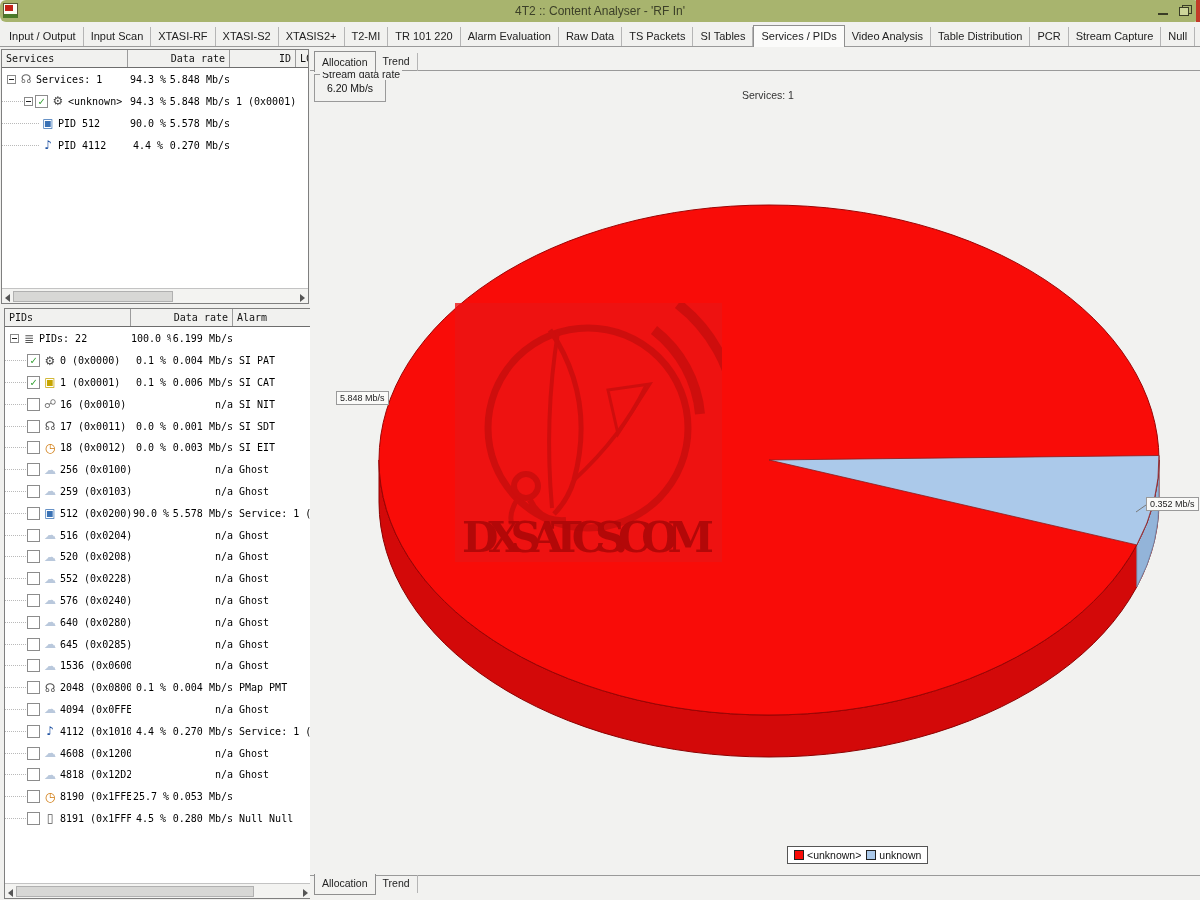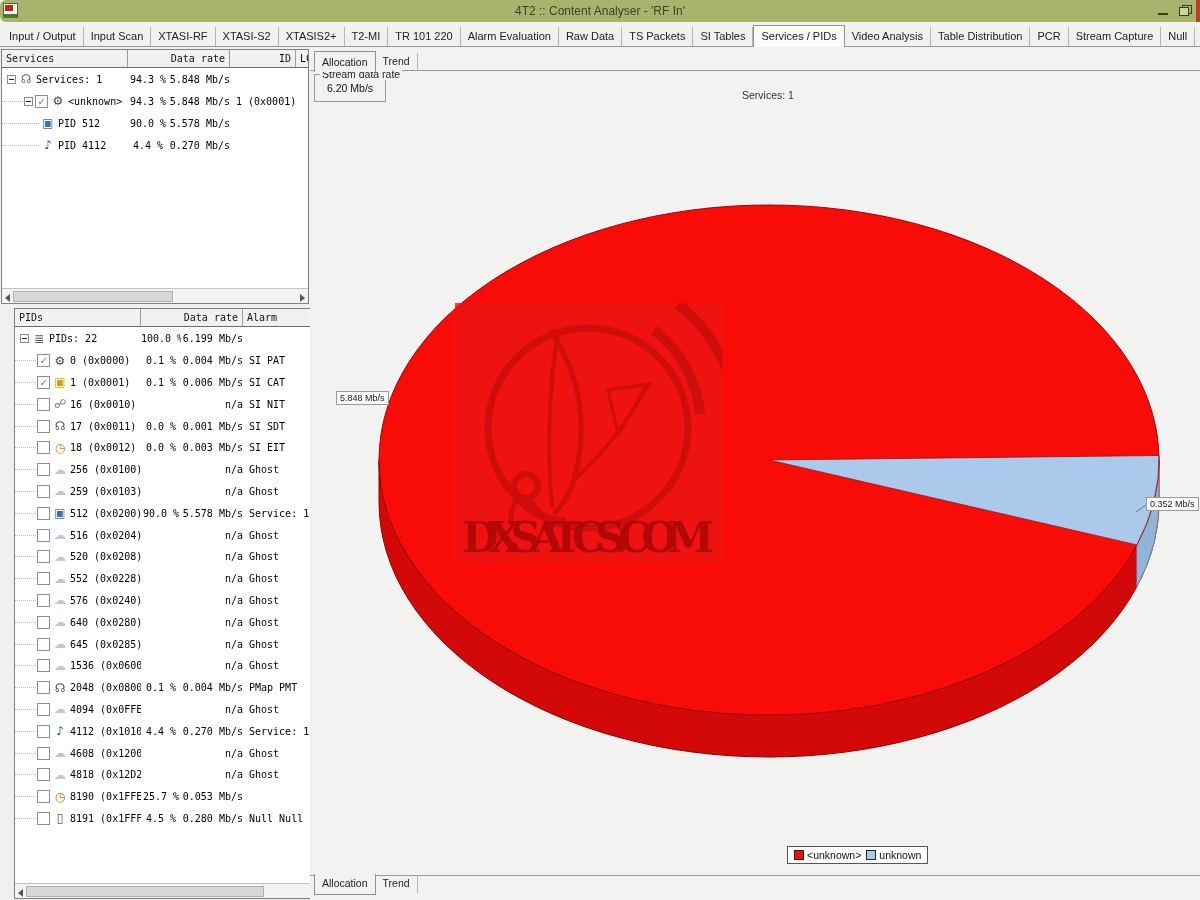--- a/index.html
+++ b/index.html
@@ -24,21 +24,21 @@
   .tabbar { position:absolute; left:0; top:22px; width:1200px; height:25px;
     background:#f1f1ef; border-bottom:1px solid #9a9a9a; display:flex; align-items:flex-end; padding-left:2px; }
   .tab { height:19px; line-height:18px; padding:0 7px; font-size:11px; color:#222;
     border-right:1px solid #b5b5b5; white-space:nowrap;text-align:right; }
   .tab.selected { background:#fbfbfa; border:1px solid #8f8f8f; border-bottom:none; height:22px;
     line-height:21px; margin-bottom:-1px; z-index:2; }
 
   
   .panel { position:absolute; background:#fff; border:1px solid #7f7f7f; overflow:hidden; }
   .panel.services { left:1px; top:49px; width:308px; height:255px; }
-  .panel.pids     { left:14px; top:308px; width:308px; height:591px; }
+  .panel.pids     { left:4px; top:308px; width:308px; height:591px; }
   .phead { display:flex; height:18px; background:#f1f1ef; border-bottom:1px solid #6d6d6d;
     font-family:"DejaVu Sans Mono", monospace; font-size:10px; color:#111; align-items:center; }
   .phead .hc { height:100%; line-height:17px; padding:0 4px; border-right:1px solid #9c9c9c; overflow:hidden; white-space:nowrap; }
   .hc.c-name { width:126px; }
   .hc.c-rate { width:102px; text-align:right; }
   .hc.c-id   { width:66px;text-align:right; }
   .hc.c-lc   { flex:1; border-right:none; }
   .rows { position:absolute; left:0; right:0; }
   .trow { display:flex; align-items:center; font-family:"DejaVu Sans Mono", monospace;
     font-size:10px; color:#000; white-space:nowrap; }

